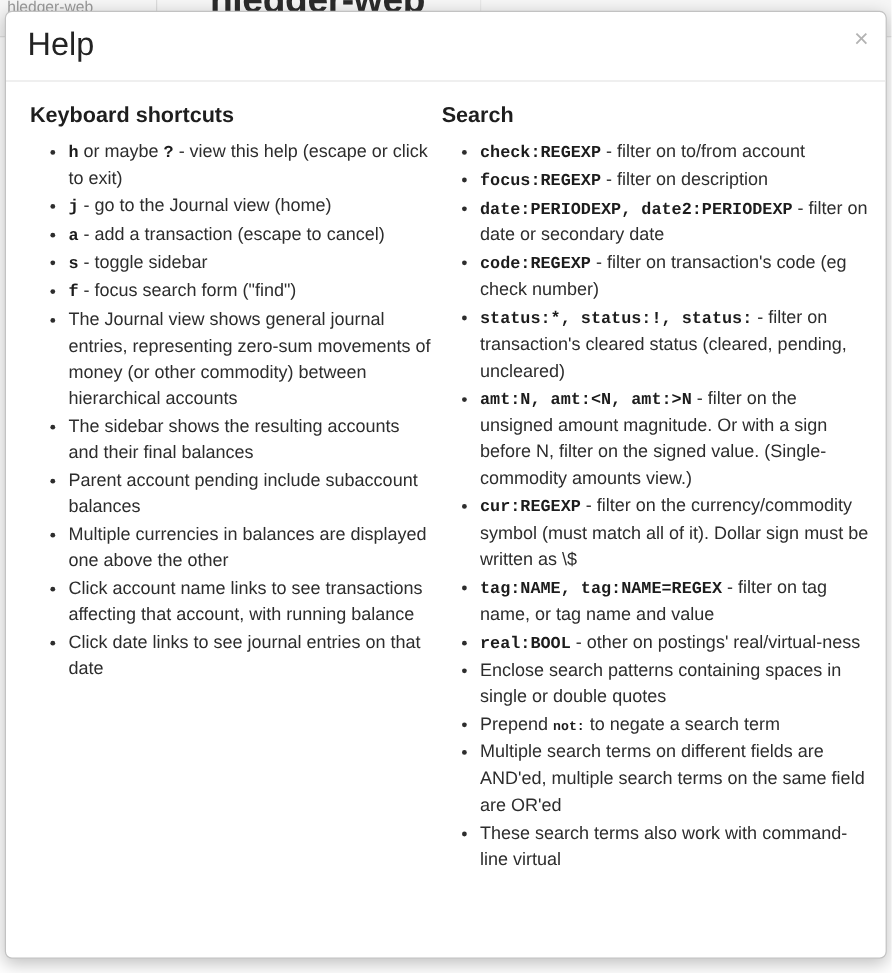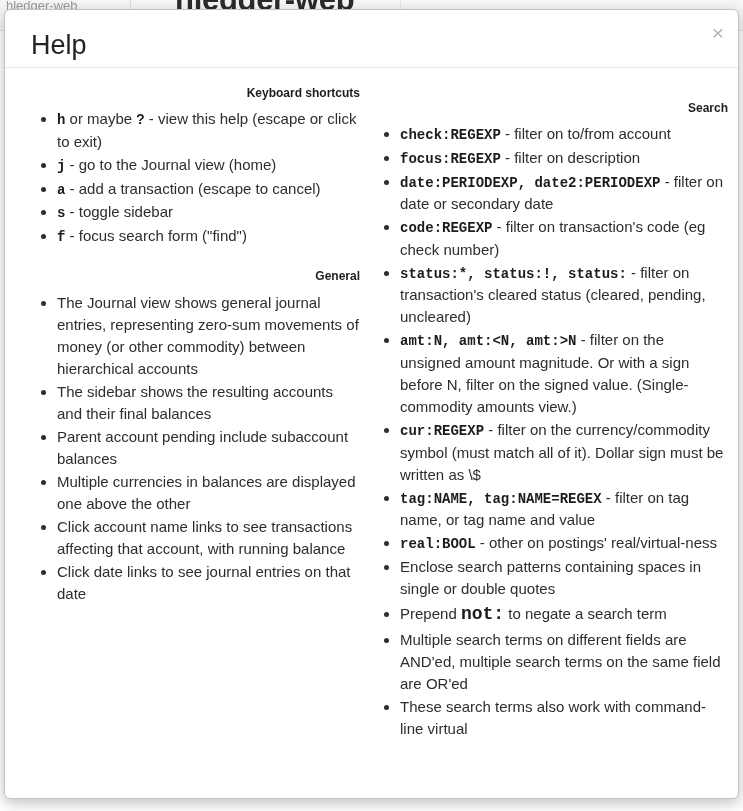--- a/index.html
+++ b/index.html
@@ -77,21 +77,21 @@
     border-bottom: 1px solid #e5e5e5;
     box-sizing: border-box;
   }
   .modal-title {
     position: absolute;
     left: 18px;
     top: 14px;
     font-size: 27px;
     color: #232323;
     font-weight: normal;
-    margin: 8px;
+    margin: 0;
     line-height: 1;
   }
   .close-btn {
     position: absolute;
     right: 14px;
     top: 12px;
     font-size: 21px;
     color: #b3b3b3;
     background: none;
     border: none;
@@ -110,29 +110,27 @@
   }
   .col-left {
     width: 362px;
     padding-left: 18px;
     padding-right: 6px;
   }
   .col-right {
     width: 373px;
     padding-left: 0px;
     padding-right: 10px;
-    margin-top: 15px;
   }
   h3.section {
-    font-size: 12px;
+    font-size: 18px;
     font-weight: bold;
     color: #1e1e1e;
     margin: 0 0 8px 2px;
     line-height: 1.2;
-    text-align: right;
   }
   h3.section.general {
     margin-top: 22px;
   }
   ul.bullets {
     margin: 0;
     padding-left: 34px;
     list-style-type: disc;
   }
   ul.bullets li {
@@ -145,21 +143,21 @@
     margin-bottom: 1px;
   }
   code, .kbd {
     font-family: "Liberation Mono", monospace;
     font-weight: bold;
     font-size: 14px;
     color: #1c1c1c;
   }
   .mono {
     font-family: "Liberation Mono", monospace;
-    font-size: 18px;
+    font-size: 11px;
     color: #1c1c1c;
   }
 </style>
 </head>
 <body>
 
 <div class="page-behind">
   <span class="bg-brand">hledger-web</span>
   <span class="bg-divider"></span>
   <span class="bg-divider2"></span>
@@ -177,21 +175,20 @@
     <div class="col col-left">
       <h3 class="section">Keyboard shortcuts</h3>
       <ul class="bullets">
         <li><code class="kbd">h</code> or maybe <code class="kbd">?</code> - view this help (escape or click to exit)</li>
         <li><code class="kbd">j</code> - go to the Journal view (home)</li>
         <li><code class="kbd">a</code> - add a transaction (escape to cancel)</li>
         <li><code class="kbd">s</code> - toggle sidebar</li>
         <li><code class="kbd">f</code> - focus search form ("find")</li>
       </ul>
 
-      <h3 class="section general">General</h3>
       <ul class="bullets">
         <li>The Journal view shows general journal entries, representing zero-sum movements of money (or other commodity) between hierarchical accounts</li>
         <li>The sidebar shows the resulting accounts and their final balances</li>
         <li>Parent account pending include subaccount balances</li>
         <li>Multiple currencies in balances are displayed one above the other</li>
         <li>Click account name links to see transactions affecting that account, with running balance</li>
         <li>Click date links to see journal entries on that date</li>
       </ul>
     </div>
 

